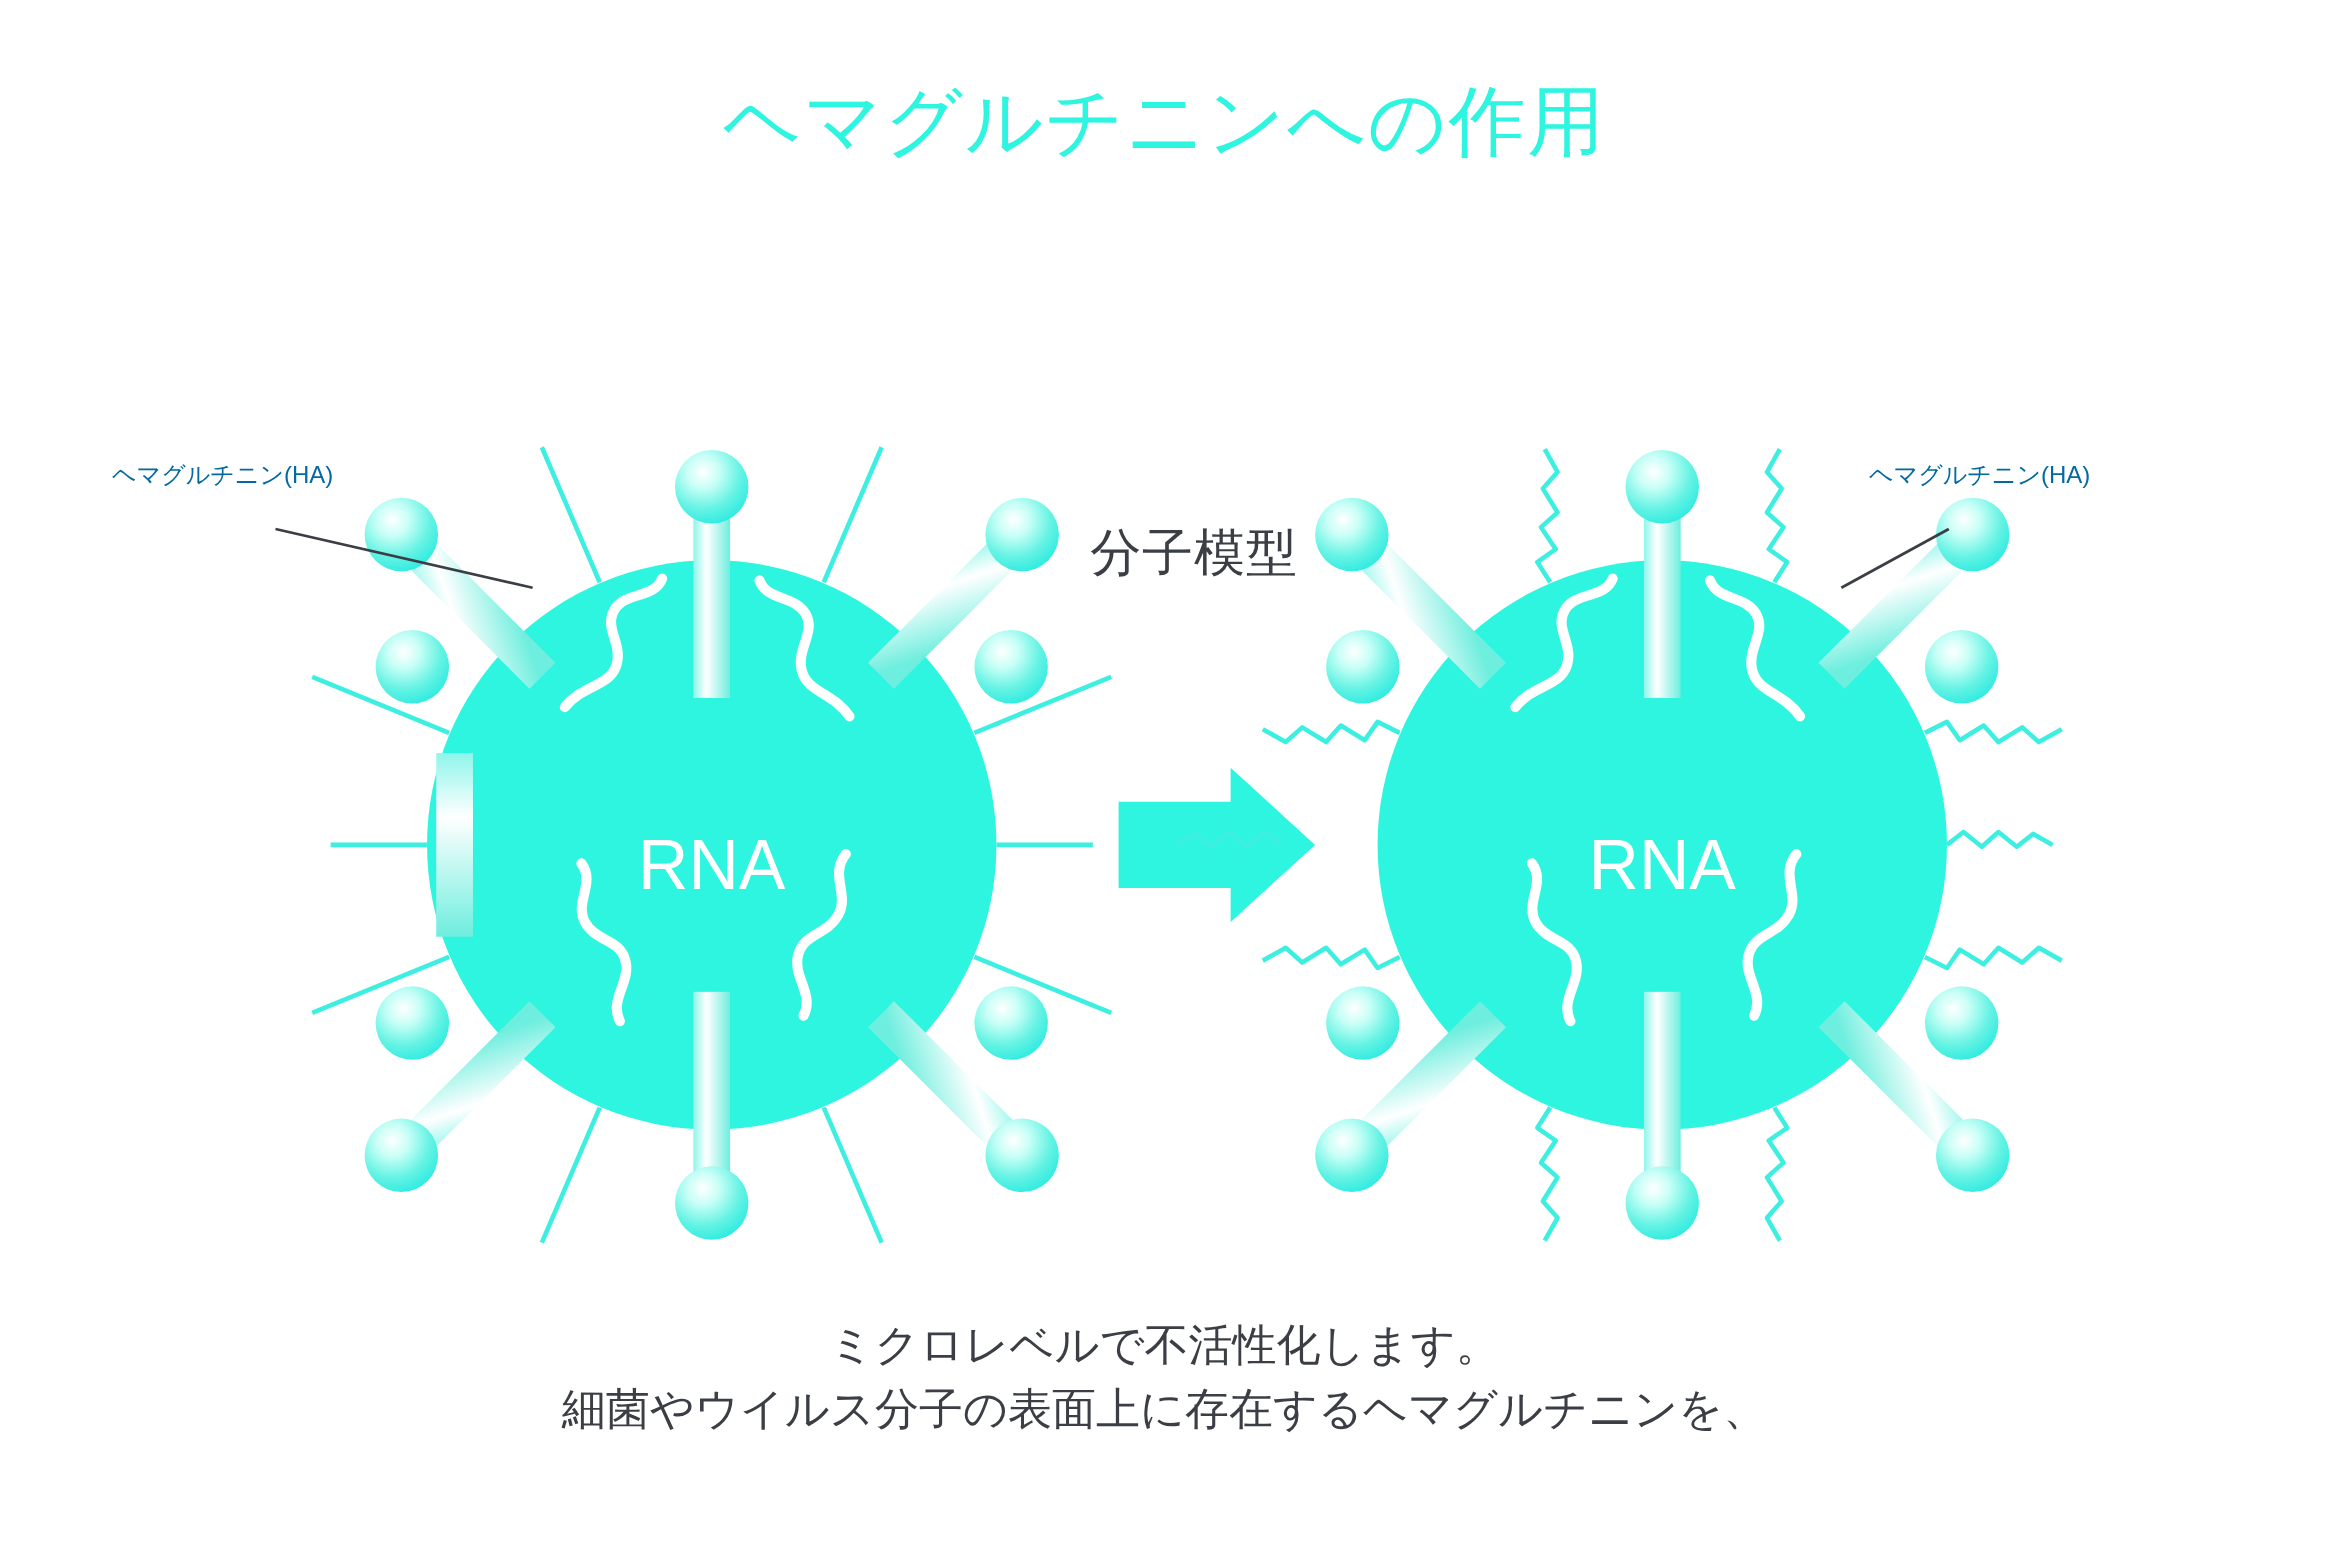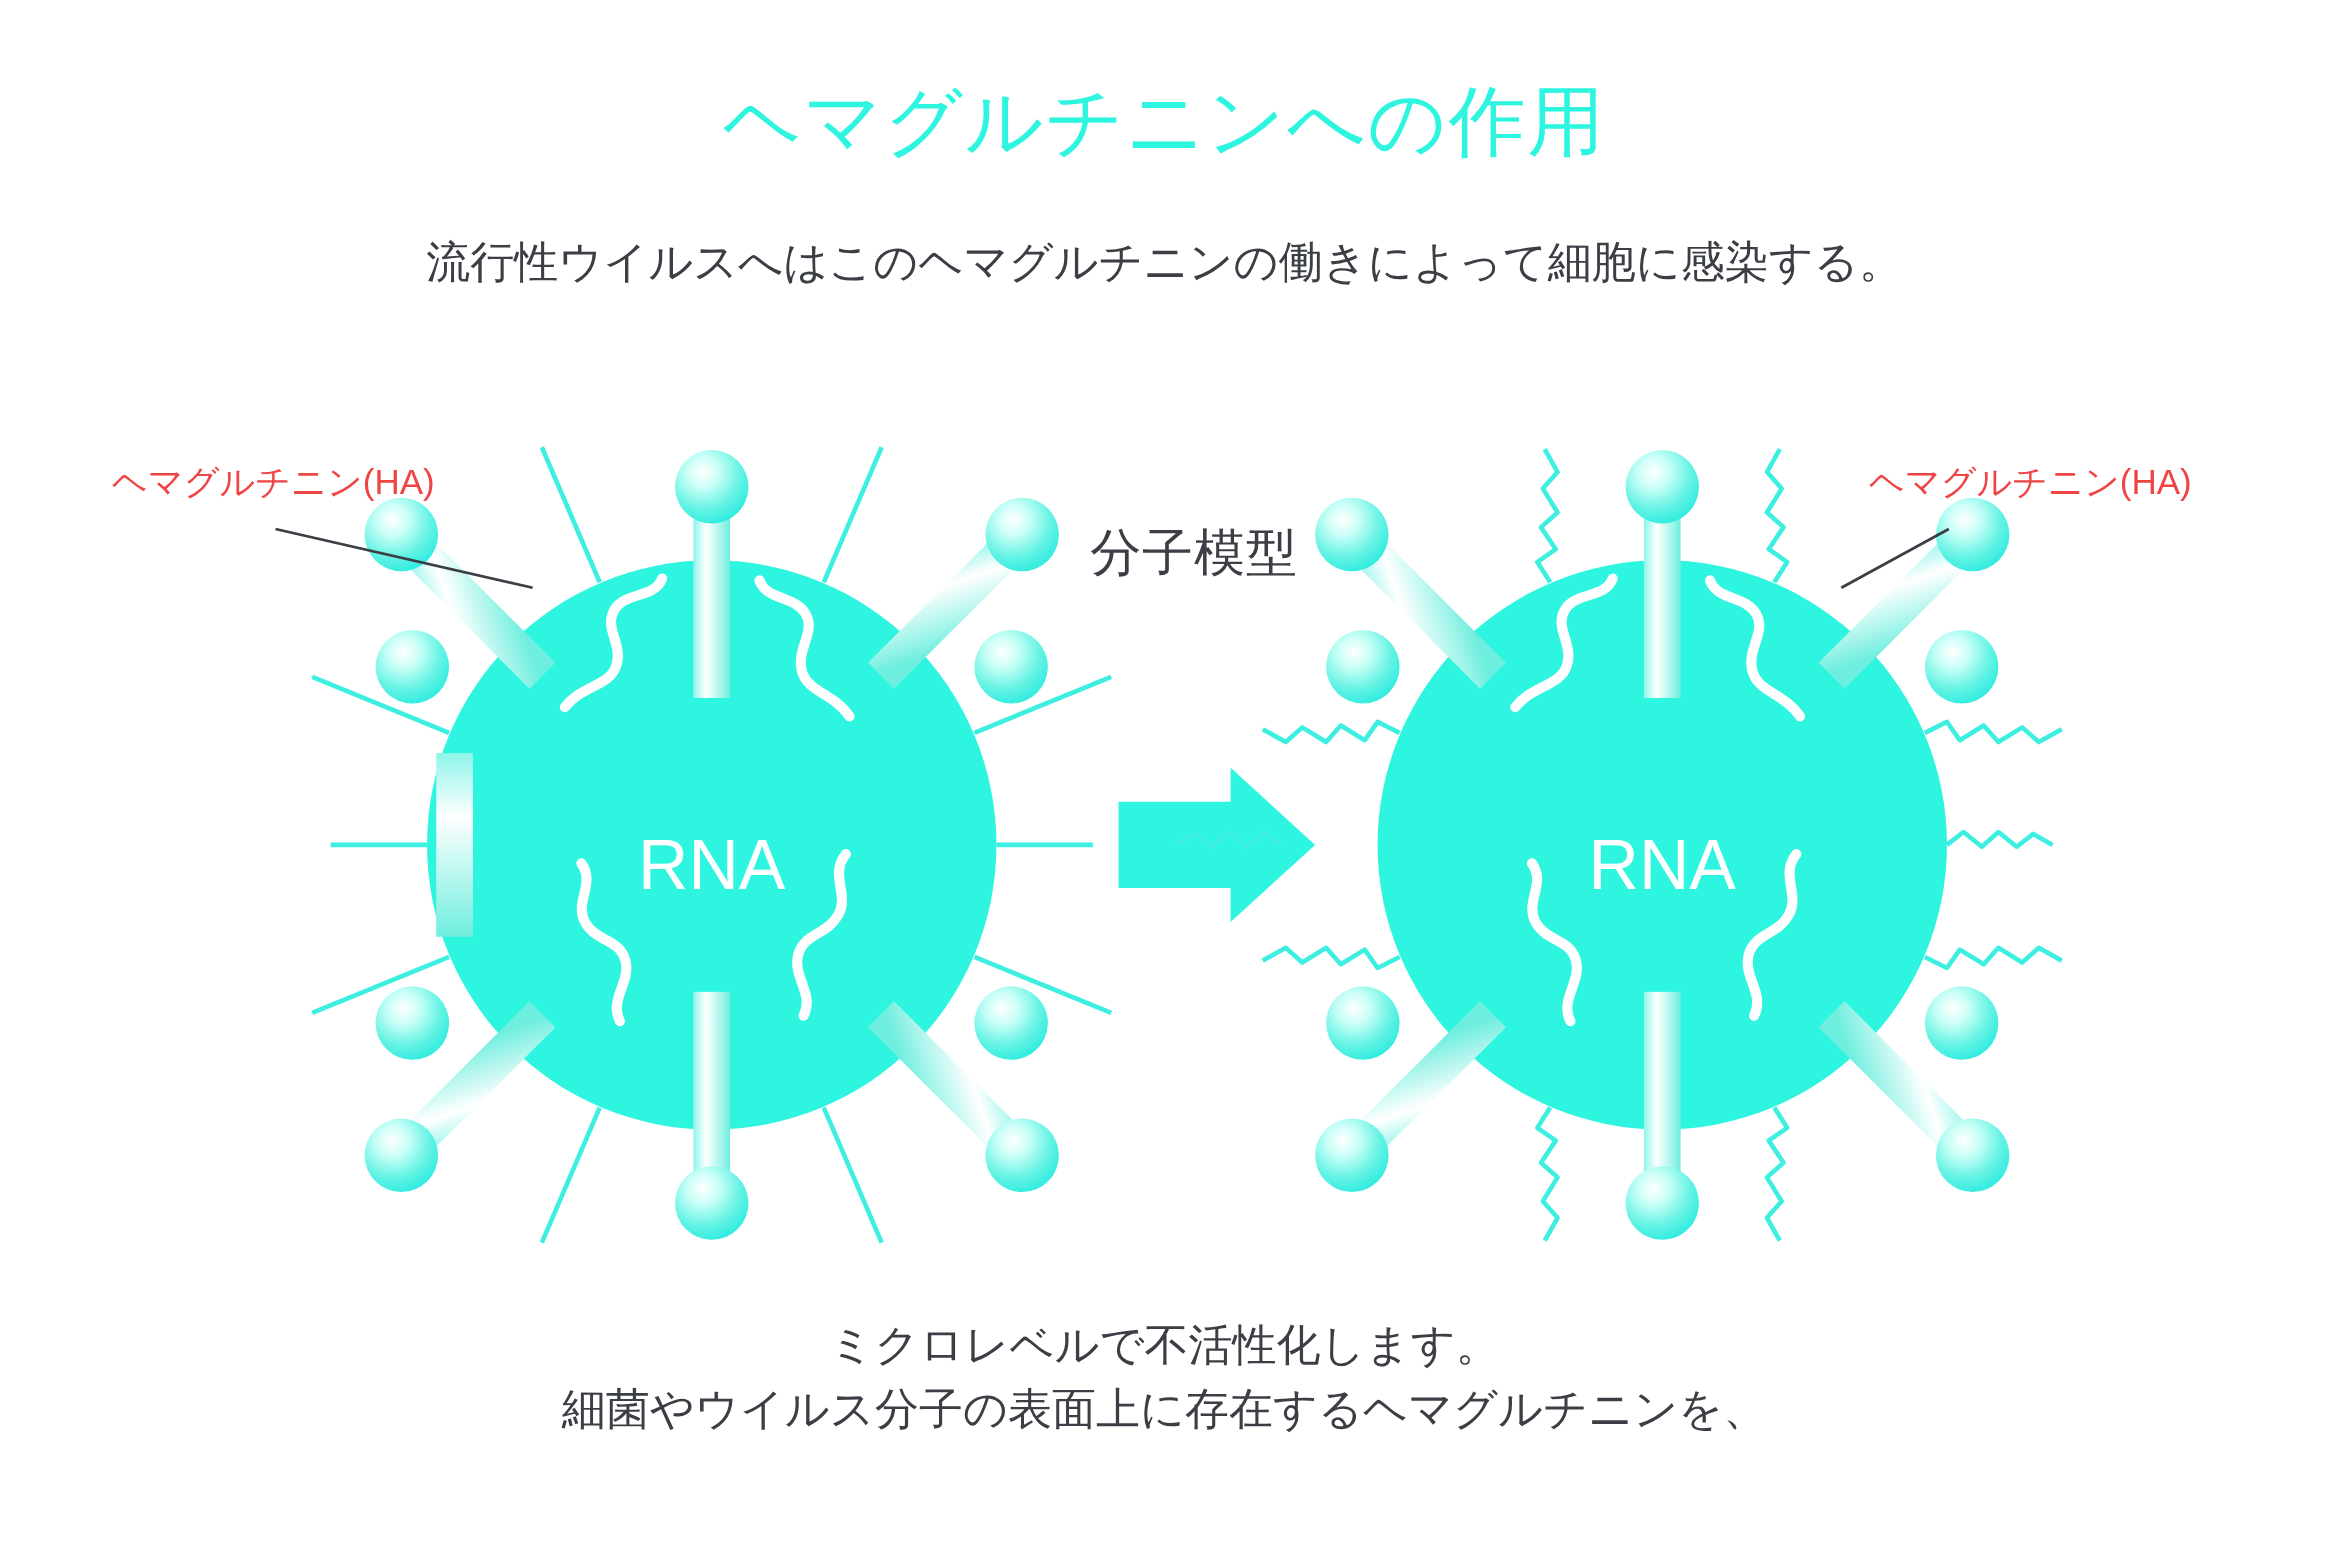--- a/index.html
+++ b/index.html
@@ -61,22 +61,22 @@
     color: #3B3F45;
     font-size: 51px;
     font-weight: 400;
     letter-spacing: 0.9px;
     white-space: nowrap;
   }
 
   
   .ha-label {
     position: absolute;
-    color: #ef4444;
-    font-size: 35px;
+    color: #0369a1;
+    font-size: 24px;
     font-weight: 400;
     white-space: nowrap;
     letter-spacing: 0px;
   }
   .ha-label.left  { left: 112px;  top: 459px; }
   .ha-label.right { left: 1869px; top: 459px; }
 
   
   .caption {
     position: absolute;
@@ -100,21 +100,20 @@
   }
 </style>
 </head>
 <body>
 
 <div id="stage">
 
   <div class="title">ヘマグルチニンへの作用</div>
 
   <div class="subtitle">
-    <span class="ln">流行性ウイルスへはこのヘマグルチニンの働きによって細胞に感染する。</span>
   </div>
 
   <svg class="art" viewBox="0 0 2536 1703" xmlns="http://www.w3.org/2000/svg">
     <defs>
       <radialGradient id="ballGrad" cx="38%" cy="30%" r="72%">
         <stop offset="0%" stop-color="#ffffff"></stop>
         <stop offset="30%" stop-color="#c9fff7"></stop>
         <stop offset="70%" stop-color="#66f3e4"></stop>
         <stop offset="100%" stop-color="#32ece0"></stop>
       </radialGradient>

